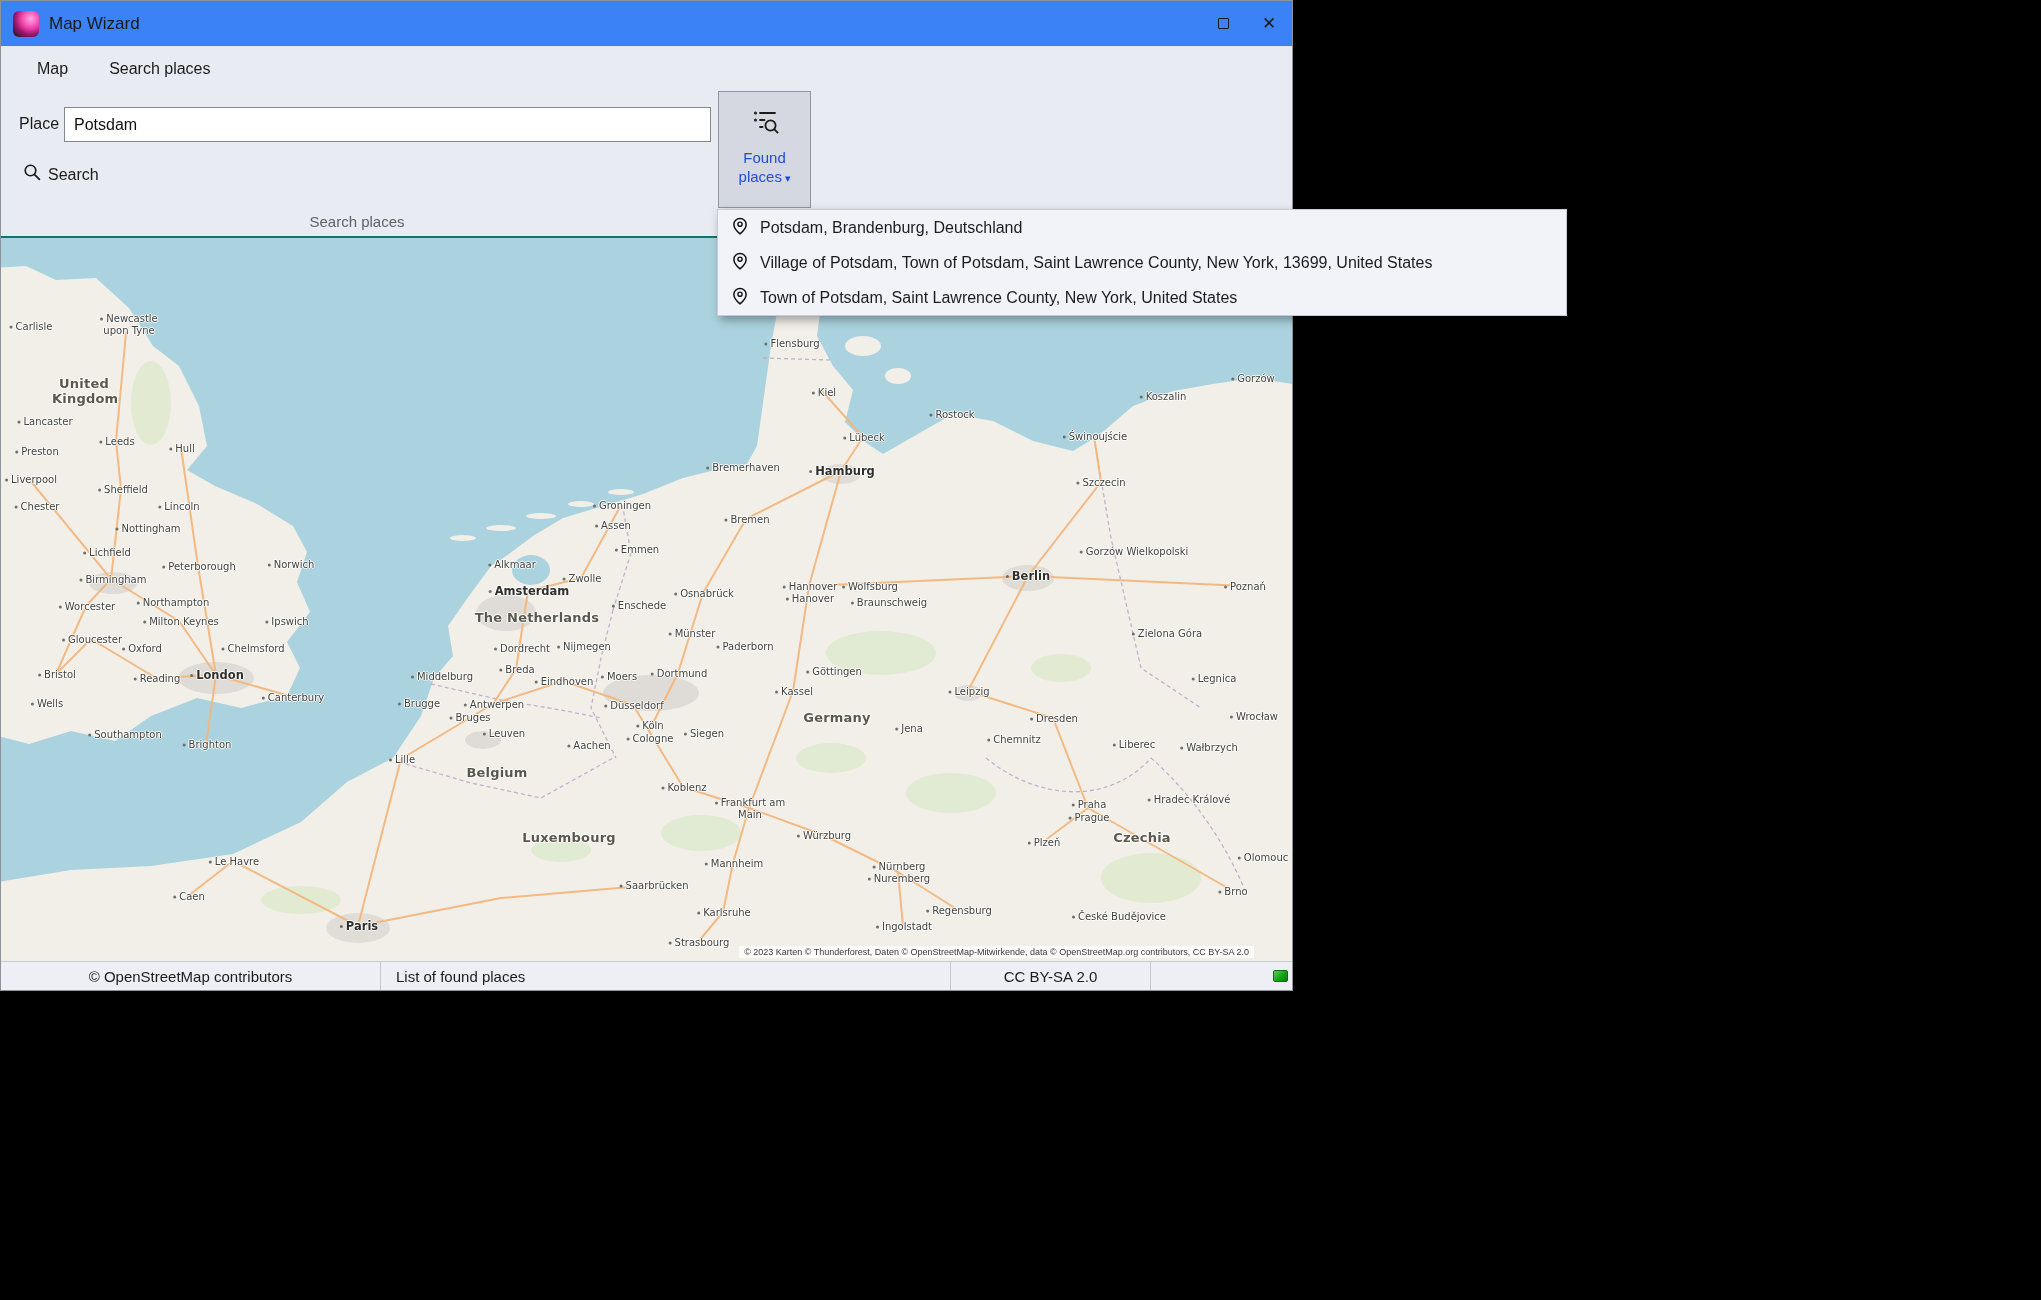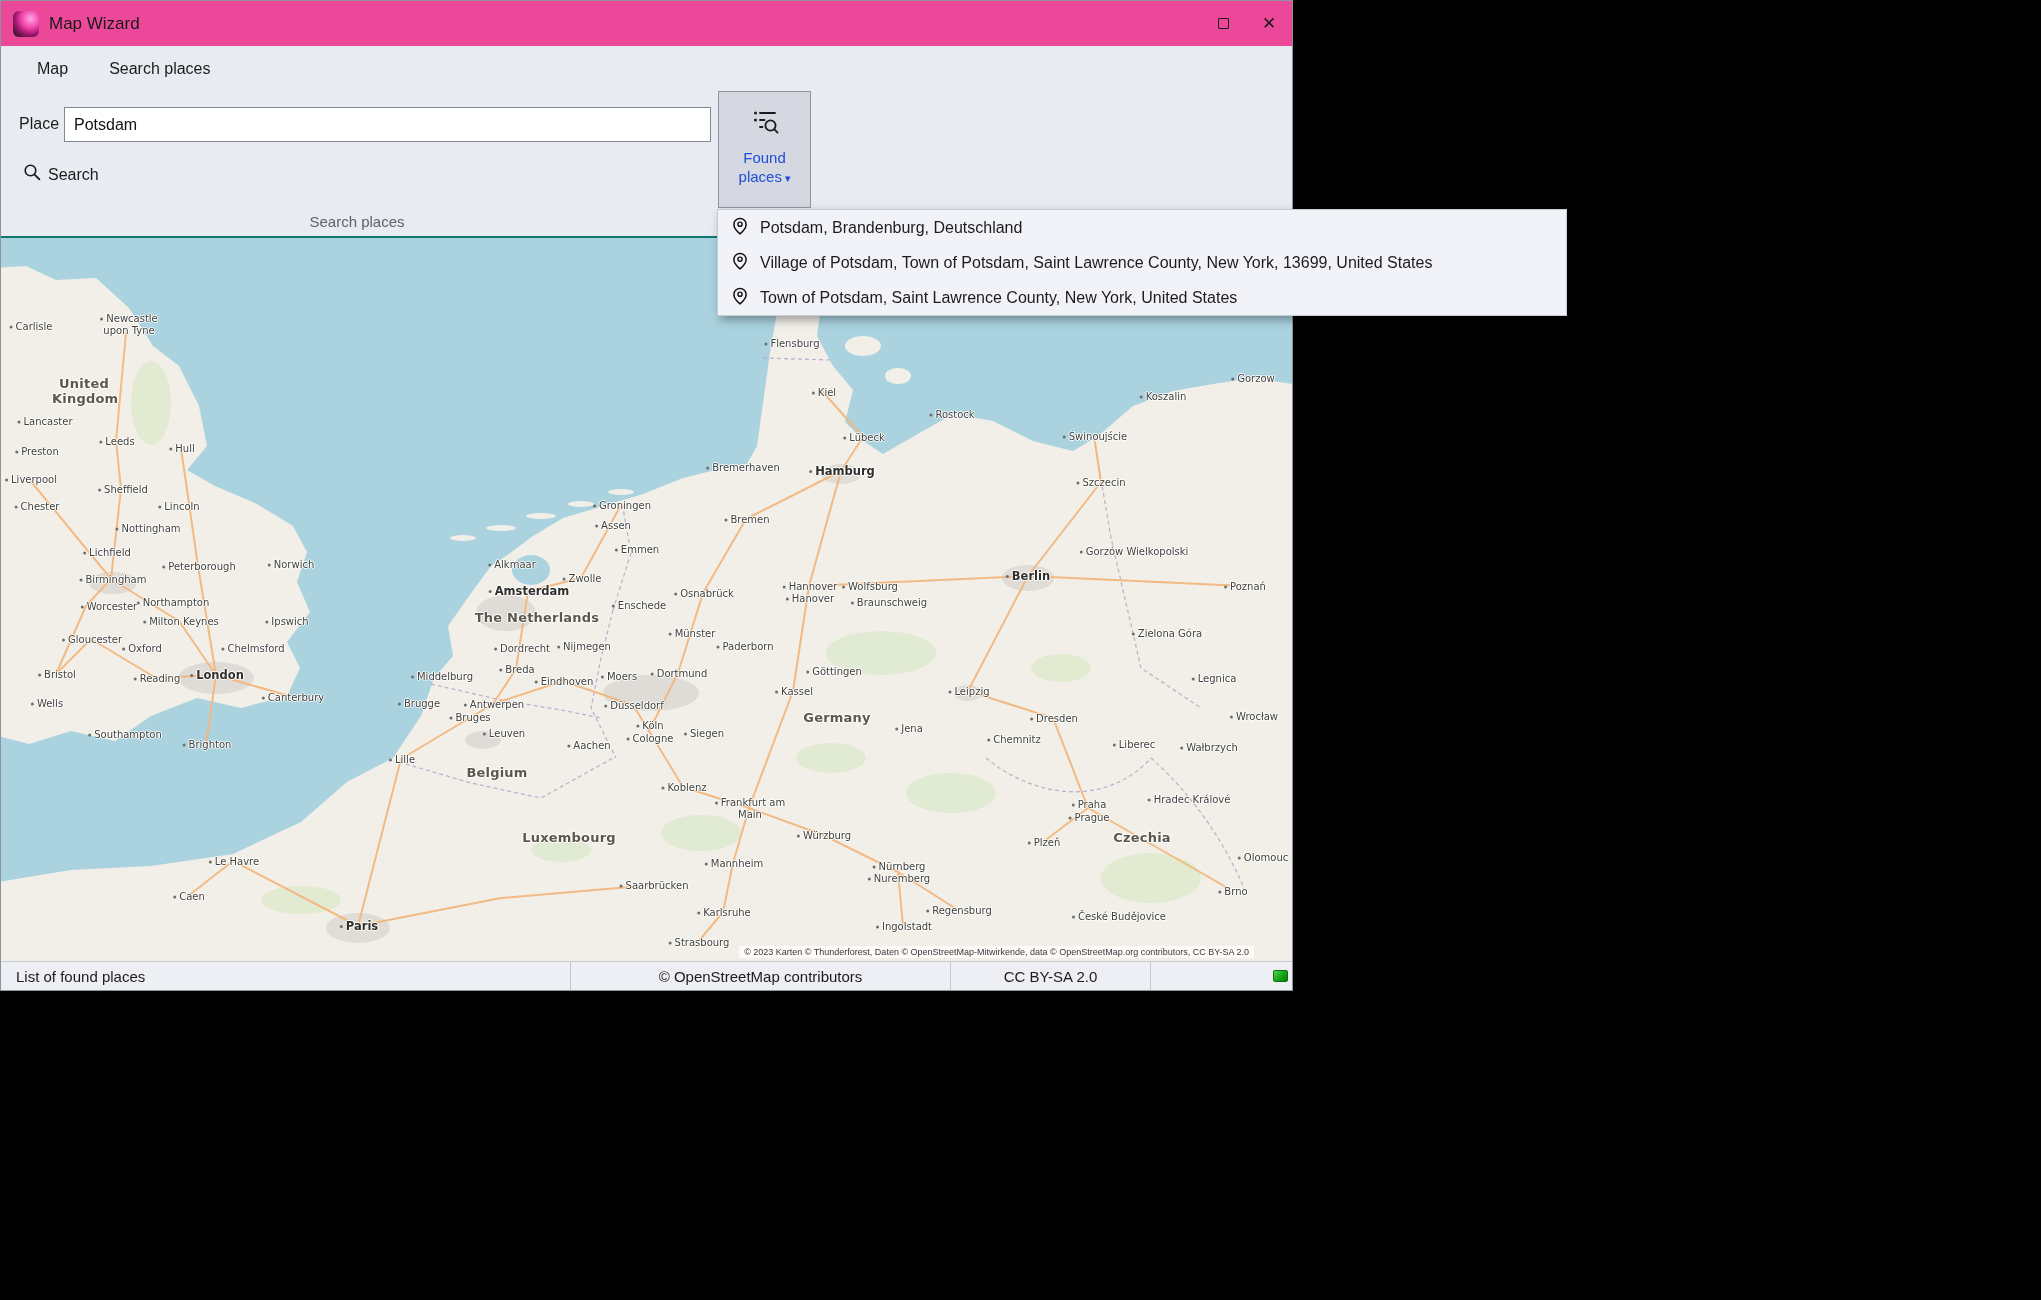--- a/index.html
+++ b/index.html
@@ -8,21 +8,21 @@
     position:relative; width:2041px; height:1300px; background:#000;
     overflow:hidden; font-family:"Liberation Sans", sans-serif; color:#1b1b1b;
   }
   
   .window {
     position:absolute; left:0; top:0; width:1293px; height:991px;
     background:var(--ribbon-bg,#e9ebf2); border:1px solid #8d939b;
     display:flex; flex-direction:column;
   }
   .titlebar {
-    height:46px; flex:0 0 46px; background:#ec4899; display:flex; align-items:center;
+    height:46px; flex:0 0 46px; background:#3b82f6; display:flex; align-items:center;
     border-bottom:1px solid #e4e6ea;
   }
   .app-icon {
     width:26px; height:26px; margin:0 10px 0 12px; border-radius:6px;
     background:radial-gradient(circle at 68% 30%, #ffa9e4 0%, #f040a8 38%, #99176b 62%, #141414 100%);
   }
   .title { font-size:17px; color:#191919; }
   .titlebar-spacer { flex:1; }
   .win-btn {
     width:46px; height:46px; display:flex; align-items:center; justify-content:center;
@@ -258,21 +258,21 @@
           <span class="maplabel city" style="left: 30px; top: 241px;">Liverpool</span>
           <span class="maplabel city" style="left: 122px; top: 251px;">Sheffield</span>
           <span class="maplabel city" style="left: 36px; top: 268px;">Chester</span>
           <span class="maplabel city" style="left: 178px; top: 268px;">Lincoln</span>
           <span class="maplabel city" style="left: 147px; top: 290px;">Nottingham</span>
           <span class="maplabel city" style="left: 106px; top: 314px;">Lichfield</span>
           <span class="maplabel city" style="left: 290px; top: 326px;">Norwich</span>
           <span class="maplabel city" style="left: 198px; top: 328px;">Peterborough</span>
           <span class="maplabel city" style="left: 112px; top: 341px;">Birmingham</span>
           <span class="maplabel city" style="left: 172px; top: 364px;">Northampton</span>
-          <span class="maplabel city" style="left: 86px; top: 368px; margin-left: 22px;">Worcester</span>
+          <span class="maplabel city" style="left: 86px; top: 368px;">Worcester</span>
           <span class="maplabel city" style="left: 180px; top: 383px;">Milton Keynes</span>
           <span class="maplabel city" style="left: 286px; top: 383px;">Ipswich</span>
           <span class="maplabel city" style="left: 91px; top: 401px;">Gloucester</span>
           <span class="maplabel city" style="left: 141px; top: 410px;">Oxford</span>
           <span class="maplabel city" style="left: 252px; top: 410px;">Chelmsford</span>
           <span class="maplabel city" style="left: 56px; top: 436px;">Bristol</span>
           <span class="maplabel city" style="left: 156px; top: 440px;">Reading</span>
           <span class="maplabel major" style="left: 216px; top: 437px;">London</span>
           <span class="maplabel city" style="left: 292px; top: 459px;">Canterbury</span>
           <span class="maplabel city" style="left: 46px; top: 465px;">Wells</span>
@@ -358,22 +358,22 @@
           <span class="maplabel city" style="left: 958px; top: 672px;">Regensburg</span>
           <span class="maplabel city" style="left: 1118px; top: 678px;">České Budějovice</span>
           <span class="maplabel city" style="left: 903px; top: 688px;">Ingolstadt</span>
           <span class="maplabel major" style="left: 358px; top: 688px;">Paris</span>
           <span class="maplabel city" style="left: 698px; top: 704px;">Strasbourg</span>
         </div>
       <div class="attribution">© 2023 Karten © Thunderforest, Daten © OpenStreetMap-Mitwirkende, data © OpenStreetMap.org contributors, CC BY-SA 2.0</div>
     </div>
 
     <div class="statusbar">
+      <div class="sb-sec sb-center">© OpenStreetMap contributors</div>
       <div class="sb-sec sb-left">List of found places</div>
-      <div class="sb-sec sb-center">© OpenStreetMap contributors</div>
       <div class="sb-sec sb-license">CC BY-SA 2.0</div>
       <div class="sb-sec sb-right">
         <div class="grip"></div>
       </div>
     </div>
   </div>
 
   <div class="dropdown">
     <div class="dd-row">
       <span>

